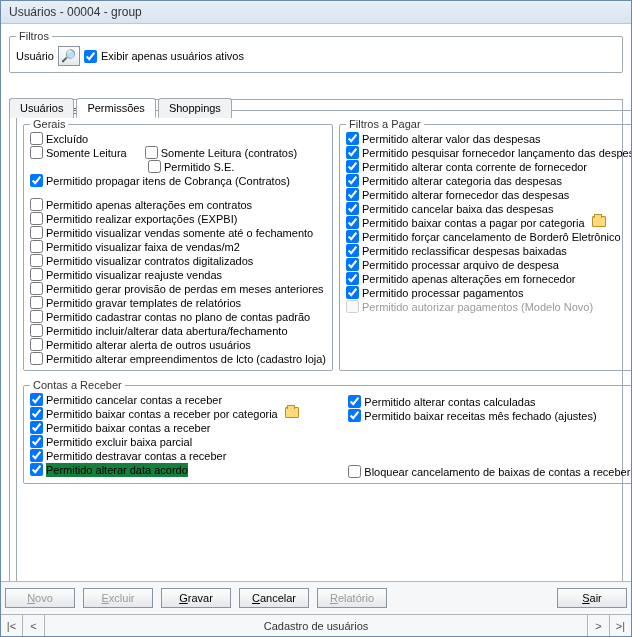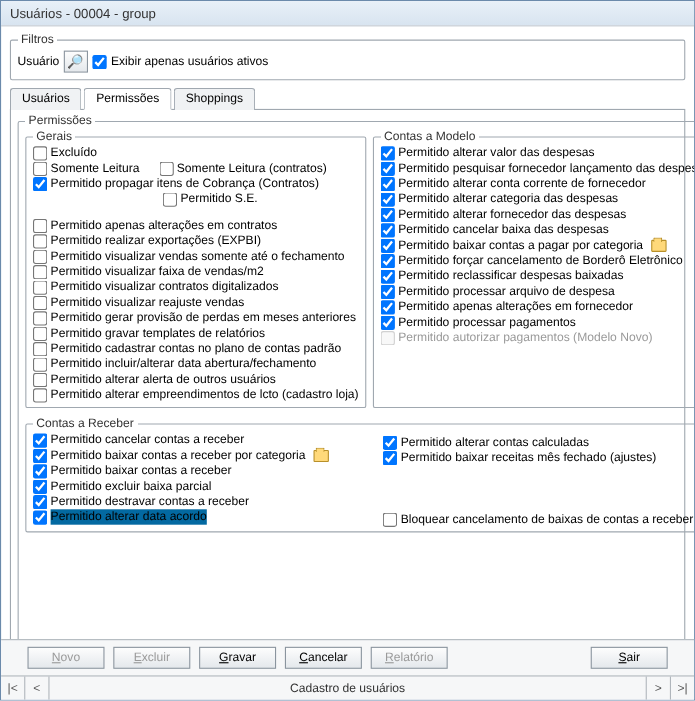--- a/index.html
+++ b/index.html
@@ -72,70 +72,69 @@
   }
   .tab {
     padding:3px 10px;
     border:1px solid #a0a8b0;
     border-bottom:none;
     margin-right:2px;
     background:#f0f2f4;
     border-radius:3px 3px 0 0;
     cursor:pointer;
     position:relative;
-    top:1px;
+    top:19px;
   }
   .tab.active {
     background:#fff;
     border-bottom:1px solid #fff;
   }
   .perm-container {
     border:1px solid #a0a8b0;
     border-top:none;
     padding:4px 6px;
     height:490px;
   }
   .cols {
     display:flex;
     gap:6px;
   }
   .col-left { flex: 1.05; }
   .col-right { flex: 1; }
   .chk-row {
     display:flex;
-    align-items:center;
     gap:3px;
     line-height:14px;
     margin:0;
     white-space:nowrap;
   }
   .chk-row input { margin:0; width:13px;height:13px;flex-shrink:0; }
   .chk-row.indent { margin-left:18px; }
   .chk-row.disabled span { color:#9a9a9a; }
-  .chk-row.hl span { background:#0369a1; }
+  .chk-row.hl span { background:#15803d; }
   .folder-ico {
     display:inline-block;
     width:14px;height:11px;
     background:#ffd97a;
     border:1px solid #b8902a;
     border-radius:1px;
     margin-left:4px;
     position:relative;
   }
   .folder-ico:before{
     content:"";
     position:absolute;
     top:-3px;left:1px;width:6px;height:3px;
     background:#ffd97a;border:1px solid #b8902a;border-bottom:none;
     border-radius:1px 1px 0 0;
   }
   .receber-right { padding-top:2px; }
   .btnbar {
     border-top:1px solid #b0b6bc;
-    padding:6px 24px;
+    padding:6px 4px;
     display:flex;
     gap:8px;
     align-items:center;
     background:#f6f7f8;
   }
   .btn {
     min-width:70px;
     padding:3px 8px;
     border:1px solid #8a949e;
     background:linear-gradient(#fdfdfd,#e4e8ec);
@@ -218,28 +217,28 @@
             <div class="gerais-top">
               <label class="chk-row">
                   <input type="checkbox" style="">
                   <span>Somente Leitura</span>
                 </label>
               <label class="chk-row">
                   <input type="checkbox" style="">
                   <span>Somente Leitura (contratos)</span>
                 </label>
             </div>
+            <label class="chk-row indent" style="margin-left:118px;">
+                <input type="checkbox" style="">
+                <span>Permitido S.E.</span>
+              </label>
             <label class="chk-row">
                 <input type="checkbox" checked="" style="">
                 <span>Permitido propagar itens de Cobrança (Contratos)</span>
               </label>
-            <label class="chk-row indent" style="margin-left:118px;">
-                <input type="checkbox" style="">
-                <span>Permitido S.E.</span>
-              </label>
             <div style="height:10px;"></div>
             <label class="chk-row">
                 <input type="checkbox" style="">
                 <span>Permitido apenas alterações em contratos</span>
               </label>
             <label class="chk-row">
                 <input type="checkbox" style="">
                 <span>Permitido realizar exportações (EXPBI)</span>
               </label>
             <label class="chk-row">
@@ -278,21 +277,21 @@
                 <input type="checkbox" style="">
                 <span>Permitido alterar alerta de outros usuários</span>
               </label>
             <label class="chk-row">
                 <input type="checkbox" style="">
                 <span>Permitido alterar empreendimentos de lcto (cadastro loja)</span>
               </label>
           </fieldset>
 
           <fieldset class="inner col-right">
-            <legend>Contas a Modelo</legend>
+            <legend>Filtros a Pagar</legend>
             <label class="chk-row">
                 <input type="checkbox" checked="" style="">
                 <span>Permitido alterar valor das despesas</span>
               </label>
             <label class="chk-row">
                 <input type="checkbox" checked="" style="">
                 <span>Permitido pesquisar fornecedor lançamento das despesas</span>
               </label>
             <label class="chk-row">
                 <input type="checkbox" checked="" style="">

